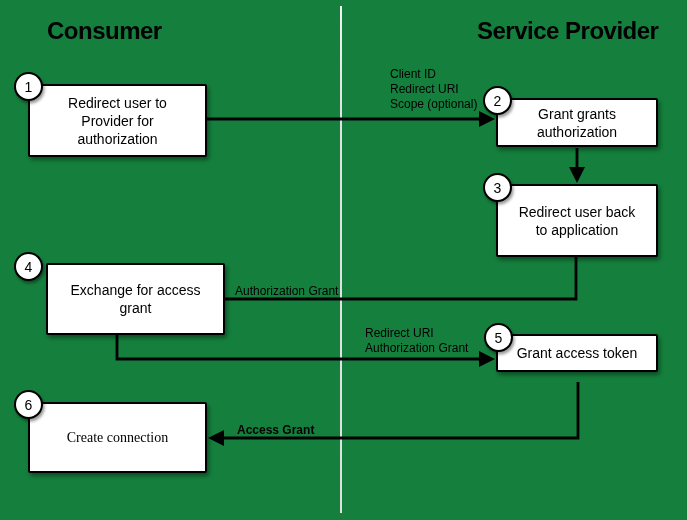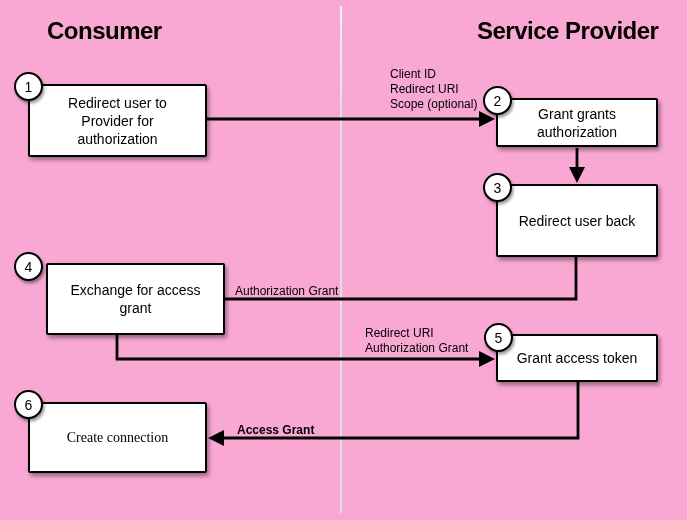--- a/index.html
+++ b/index.html
@@ -5,21 +5,21 @@
   html, body {
     margin: 0;
     padding: 0;
     background: #ffffff;
     font-family: "Liberation Sans", sans-serif;
   }
   .canvas {
     position: relative;
     width: 687px;
     height: 520px;
-    background: #f9a8d4;
+    background: #15803d;
     overflow: hidden;
   }
   .divider {
     position: absolute;
     left: 340px;
     top: 6px;
     width: 2px;
     height: 507px;
     background: linear-gradient(to bottom, #f2f2f2 0%, #e2e2e2 20%, #e0e0e0 100%);
   }
@@ -146,34 +146,35 @@
   <div class="step-box" style="left:496px; top:98px; width:162px; height:49px;">
     <span>Grant grants</span>
     <span>authorization</span>
   </div>
   <div class="num-circle" style="left:483px; top:86px;">
     <span>2</span>
   </div>
 
   <div class="step-box" style="left:496px; top:184px; width:162px; height:73px;">
     <span>Redirect user back</span>
+    <span>to application</span>
   </div>
   <div class="num-circle" style="left:483px; top:173px;">
     <span>3</span>
   </div>
 
   <div class="step-box" style="left:28px; top:263px; width:179px; height:72px;margin-left:18px;">
     <span>Exchange for access</span>
     <span>grant</span>
   </div>
   <div class="num-circle" style="left:14px; top:252px;">
     <span>4</span>
   </div>
 
-  <div class="step-box" style="left:496px; top:334px; width:162px; height:48px;">
+  <div class="step-box" style="left:496px; top:334px; width:162px; height:38px;">
     <span>Grant access token</span>
   </div>
   <div class="num-circle" style="left:484px; top:323px;">
     <span>5</span>
   </div>
 
   <div class="step-box" style="left:28px; top:402px; width:179px; height:71px;font-family:Liberation Serif, serif;">
     <span>Create connection</span>
   </div>
   <div class="num-circle" style="left:14px; top:390px;">

